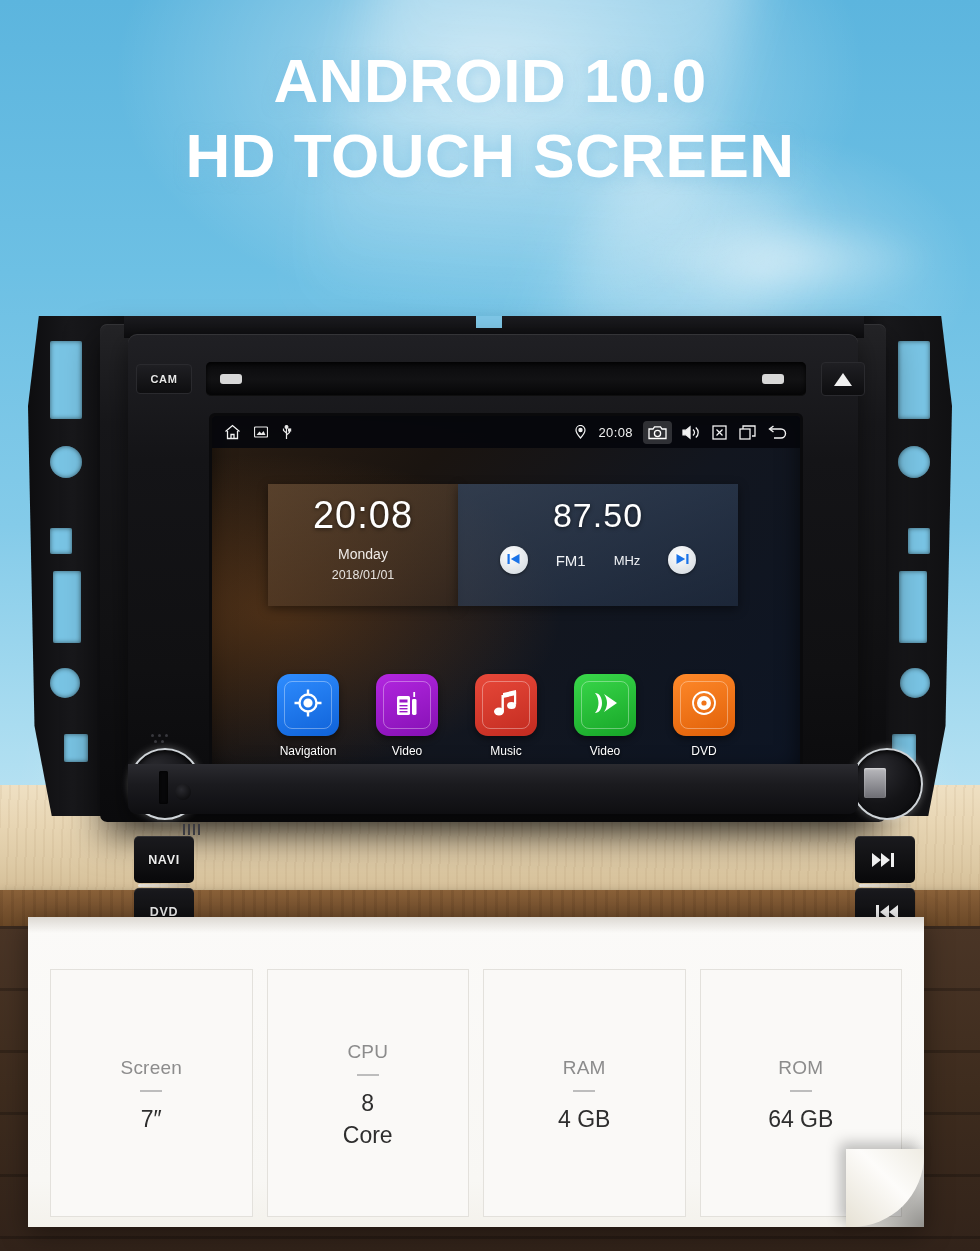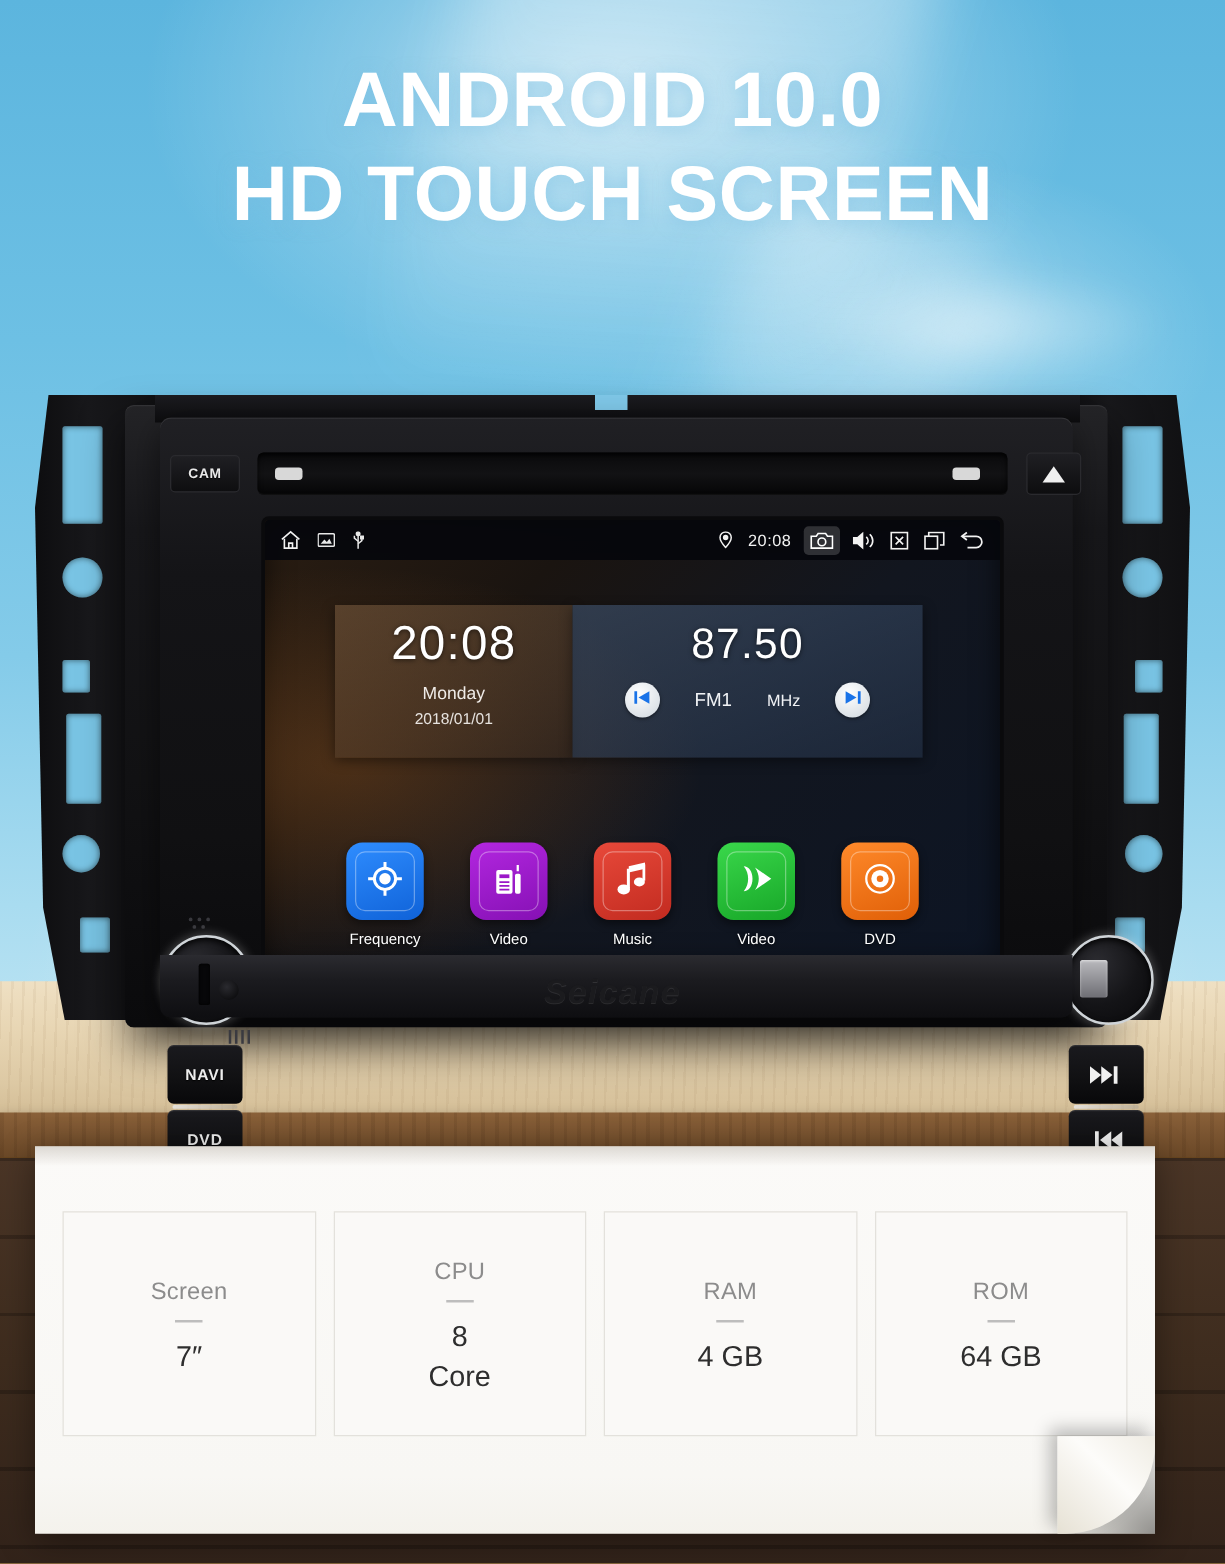--- a/index.html
+++ b/index.html
@@ -98,21 +98,21 @@
     box-shadow: -6px -6px 14px rgba(0,0,0,.25);
     transform: rotate(0deg);
   }
   .curl-shadow {
     position: absolute; right: 0; bottom: 0; width: 84px; height: 84px;
     background: radial-gradient(circle at 100% 100%, rgba(0,0,0,.40), rgba(0,0,0,0) 70%);
   }
 
   .spec-row {
     position: absolute; left: 22px; top: 52px;
-    width: 852px; height: 180px;
+    width: 852px; height: 248px;
     display: flex; gap: 14px;
   }
   .spec-box {
     flex: 1;
     border: 1px solid #e3e1dc;
     background: #faf9f7;
     display: flex; flex-direction: column;
     align-items: center; justify-content: center;
     padding-top: 6px;
   }
@@ -541,21 +541,21 @@
         <div class="app">
           <div class="app-tile" style="background:linear-gradient(160deg,#2f8dff,#0f62d8);">
             <span>
               <svg width="32" height="32" viewBox="0 0 32 32" fill="none" stroke="#fff" stroke-width="2.4">
                 <circle cx="16" cy="16" r="8.5"></circle>
                 <circle cx="16" cy="16" r="3.4" fill="#fff"></circle>
                 <path d="M16 2.5 V7 M16 25 V29.5 M2.5 16 H7 M25 16 H29.5"></path>
               </svg>
             </span>
           </div>
-          <div class="app-label">Frequency</div>
+          <div class="app-label">Navigation</div>
         </div>
 
         <div class="app">
           <div class="app-tile" style="background:linear-gradient(160deg,#b327e0,#8510b4);">
             <span>
               <svg width="30" height="32" viewBox="0 0 30 32" fill="#fff">
                 <rect x="5" y="9" width="13" height="19" rx="1.6"></rect>
                 <rect x="20" y="12" width="4.5" height="16" rx="1.4"></rect>
                 <rect x="21.3" y="5" width="1.8" height="5"></rect>
                 <rect x="7.5" y="12.5" width="8" height="3" fill="#9b18c8"></rect>
@@ -605,21 +605,20 @@
               </svg>
             </span>
           </div>
           <div class="app-label">DVD</div>
         </div>
 
       </div>
     </div>
 
     <div class="bottom-bar"></div>
-    <div class="brand">Seicane</div>
     <div class="sd-slot"></div>
     <div class="reset-hole"></div>
     <div class="vent">
       <i style="left:0;"></i>
         <i style="left:5px;"></i>
         <i style="left:10px;"></i>
         <i style="left:15px;"></i>
     </div>
     <div class="usb-port"></div>
   </div>

